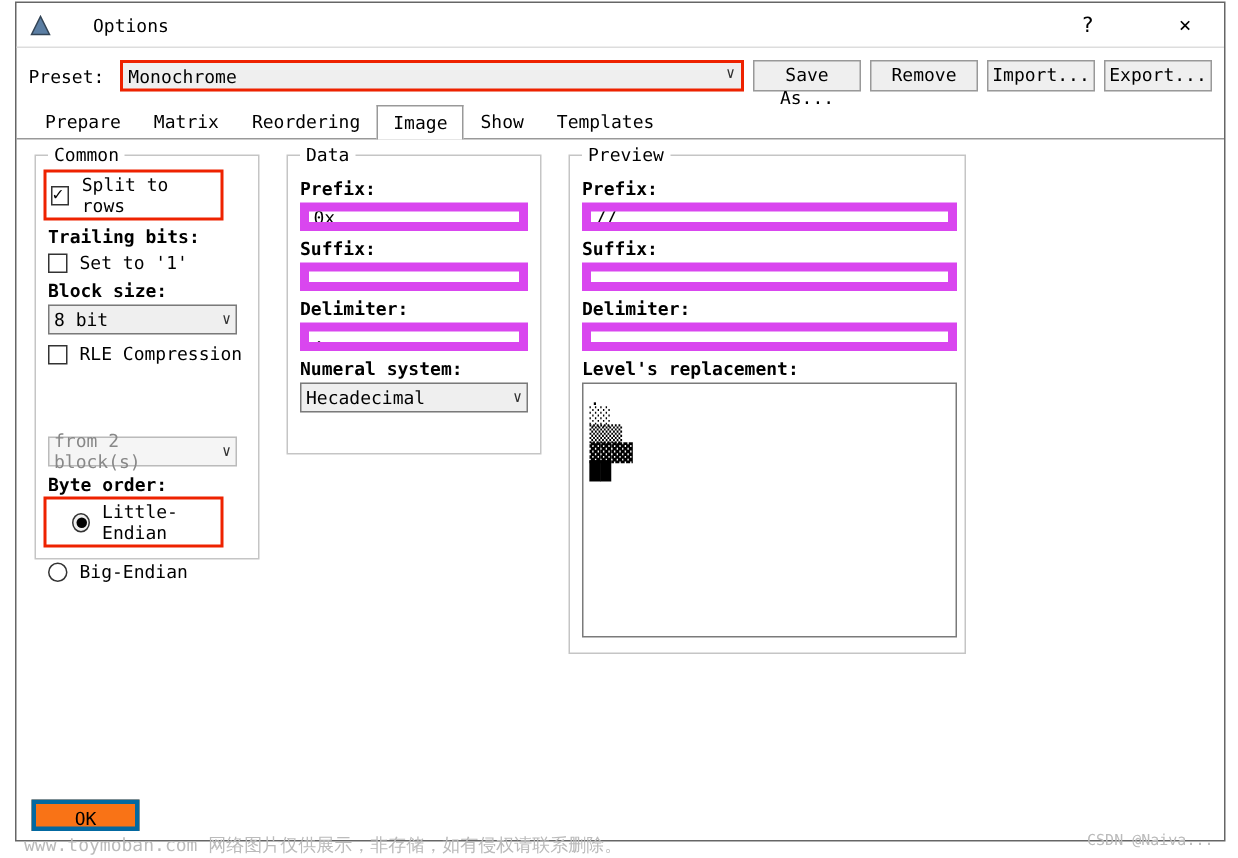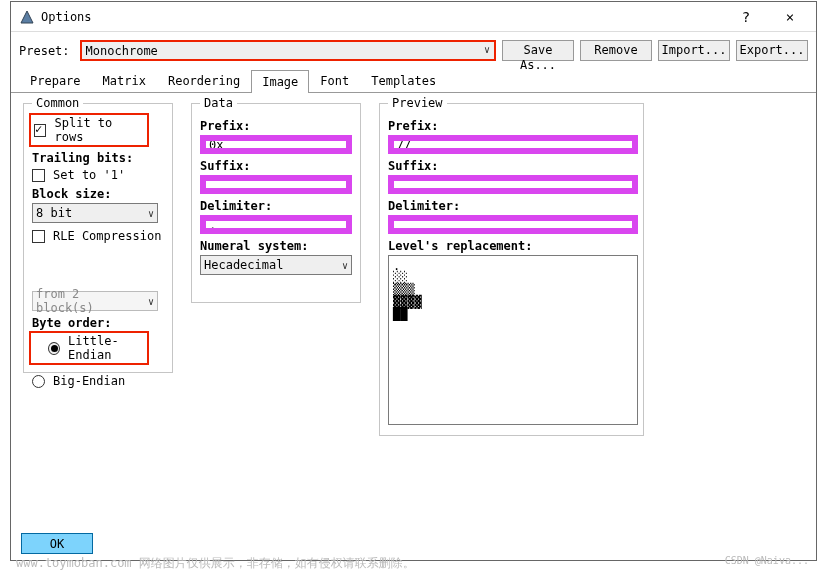--- a/index.html
+++ b/index.html
@@ -1,18 +1,18 @@
 <!DOCTYPE html>
 <html><head>
 <meta charset="utf-8">
 <style>
 * { box-sizing: border-box; font-family: "SimSun", "宋体", monospace; font-size: 12px; }
 body { margin: 0; background: #fff; width: 825px; height: 572px; position: relative; }
 .window { width: 807px; height: 560px; border: 1px solid #666; background: #fff; position: absolute; left: 10px; top: 1px; }
-.titlebar { height: 30px; display: flex; align-items: center; padding: 0 4px 0 8px; border-bottom: 1px solid #ddd; }
+.titlebar { height: 30px; display: flex; align-items: center; padding: 0 4px 0 8px; border-bottom: 1px solid #ddd; gap: 21px; }
 .titlebar .icon { width: 16px; height: 16px; margin-right: 6px; display:inline-block; }
 .titlebar .title { flex: 1; }
 .titlebar .tbtn { width: 44px; text-align: center; line-height: 30px; font-size: 14px; }
 .toprow { display: flex; align-items: center; gap: 6px; padding: 8px 8px 6px 8px; }
 .toprow label { margin-right: 4px; }
 .preset-sel { flex: 1; border: 1px solid #7a7a7a; background: #efefef; padding: 2px 4px; height: 21px; display:flex; align-items:flex-start; }
 .hl-red { border: 2px solid #e20; }
 .btn { border: 1px solid #999; background: #efefef; padding: 2px 0; width: 72px; text-align: center; height: 21px; line-height:15px;}
 .tabs { display: flex; padding: 0 8px; border-bottom: 1px solid #999; gap:0; margin-top:2px;}
 .tab { padding: 4px 10px; border: 1px solid transparent; border-bottom: none; }
@@ -28,21 +28,21 @@
 .inp { border:6px solid #d946ef; width: 100%; padding:2px 3px; height:19px; background:#fff;}
 .sel { border:1px solid #7a7a7a; background:#efefef; padding:1px 3px; height:20px; display:flex; align-items:center; justify-content:space-between;}
 .rle-sel { border:1px solid #bbb; color:#888; background:#f5f5f5;margin-top:48px; }
 .textarea { border:1px solid #7a7a7a; width:250px; height:170px; background:#fff; padding:4px; }
 .cbx, .rdo { width:13px; height:13px; border:1px solid #333; display:inline-block; margin-right:4px; vertical-align:middle; position:relative;}
 .cbx.chk::after { content:"✓"; position:absolute; top:-3px; left:0; font-size:12px;}
 .rdo { border-radius:50%; }
 .rdo.sel::after { content:""; position:absolute; width:7px; height:7px; background:#000; border-radius:50%; top:2px; left:2px;}
 .footer { position:absolute; bottom:6px; left:10px; right:10px; display:flex; justify-content:space-between;}
 .footer .btn { padding:3px 0;}
-.ok { border:1px solid #0369a1; background:#7dd3fc; }
+.ok { border:3px solid #0369a1; background:#f97316; }
 .chv { font-size:10px; color:#333; display:inline-block; margin-left:auto; padding-left:6px;}
 .red-box-sm { border:2px solid #e20; padding:1px 3px; margin:-1px -3px; }
 .patt { font-family: monospace; line-height:1; }
 .wm { position:absolute; bottom:0; left:16px; color:#bbb; font-size:12px;}
 .wm2 { position:absolute; bottom:6px; right:16px; color:#bbb; font-size:10px;}
 </style>
 </head>
 <body>
 
 <div class="window">
@@ -67,21 +67,21 @@
     <div class="btn">Remove</div>
     <div class="btn">Import...</div>
     <div class="btn">Export...</div>
   </div>
 
   <div class="tabs">
     <div class="tab">Prepare</div>
     <div class="tab">Matrix</div>
     <div class="tab">Reordering</div>
     <div class="tab active">Image</div>
-    <div class="tab">Font</div>
+    <div class="tab">Show</div>
     <div class="tab">Templates</div>
   </div>
 
   <div class="pane">
     <div class="group common">
       <span class="legend">Common</span>
       <div class="row red-box-sm" style="width:120px;">
         <span class="cbx chk"></span>
         <span>Split to rows</span>
       </div>

